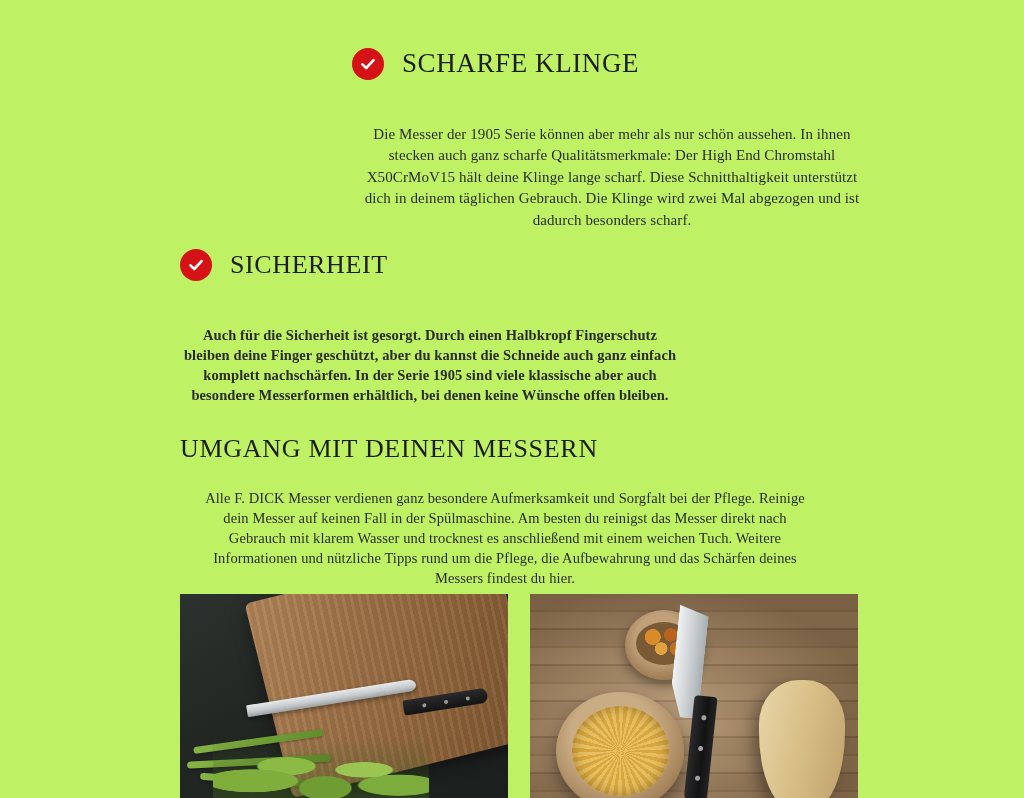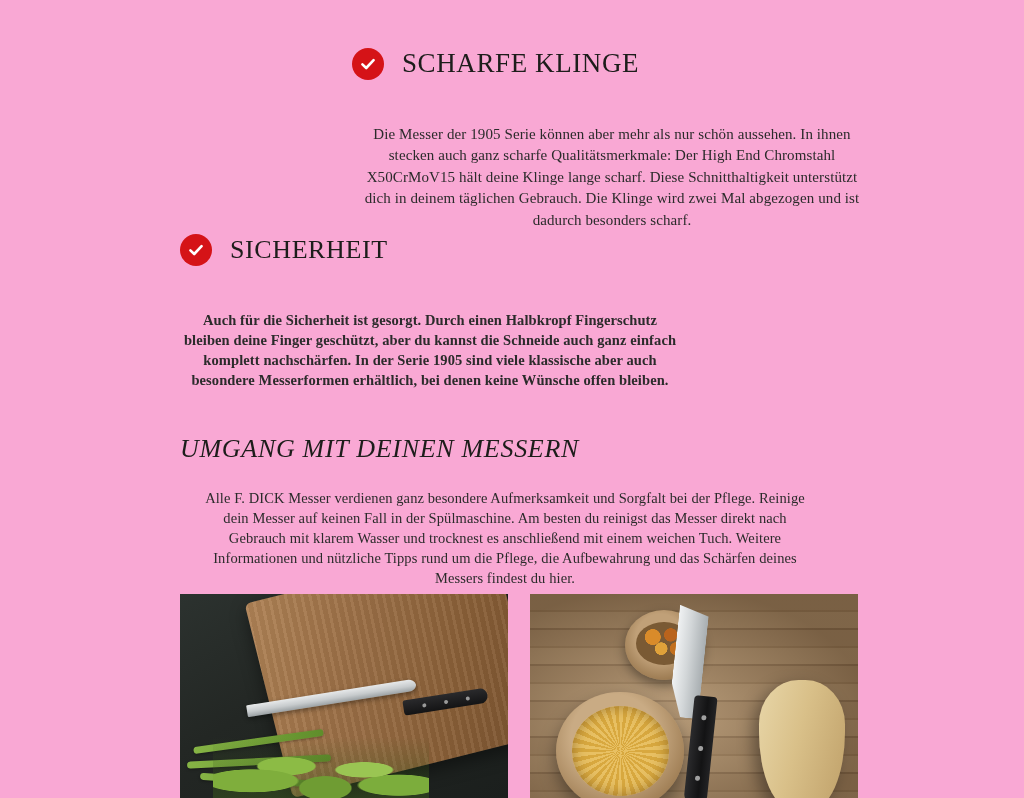--- a/index.html
+++ b/index.html
@@ -13,21 +13,21 @@
     overflow: hidden;
     font-family: "Liberation Serif", serif;
     color: #222222;
     position: relative;
   }
 
   .page {
     position: relative;
     width: 1024px;
     height: 798px;
-    background: #f9a8d4;
+    background: #bef264;
   }
 
   
   .section-sharp {
     position: absolute;
     left: 352px;
     top: 26px;
     width: 520px;
   }
   .head-row {
@@ -61,21 +61,21 @@
     color: #2b2b2b;
     margin-top: 22px;
     letter-spacing: 0.1px;
     text-align: center;
   }
 
   
   .section-safety {
     position: absolute;
     left: 180px;
-    top: 213px;
+    top: 228px;
     width: 510px;
   }
   .section-safety .check-badge {
     width: 32px;
     height: 32px;
   }
   .section-safety .head-title {
     font-size: 26px;
   }
   .section-safety .body-text {
@@ -92,21 +92,20 @@
     left: 180px;
     top: 412px;
     width: 615px;
   }
   .usage-title {
     font-family: "Liberation Serif", serif;
     font-size: 26px;
     letter-spacing: 0.7px;
     color: #1d1d1b;
     font-weight: 400;
-    font-style: italic;
   }
   .section-usage .body-text {
     margin-top: 24px;
     font-size: 14.5px;
     line-height: 20px;
     width: 610px;
     margin-left: 20px;
   }
 
   

